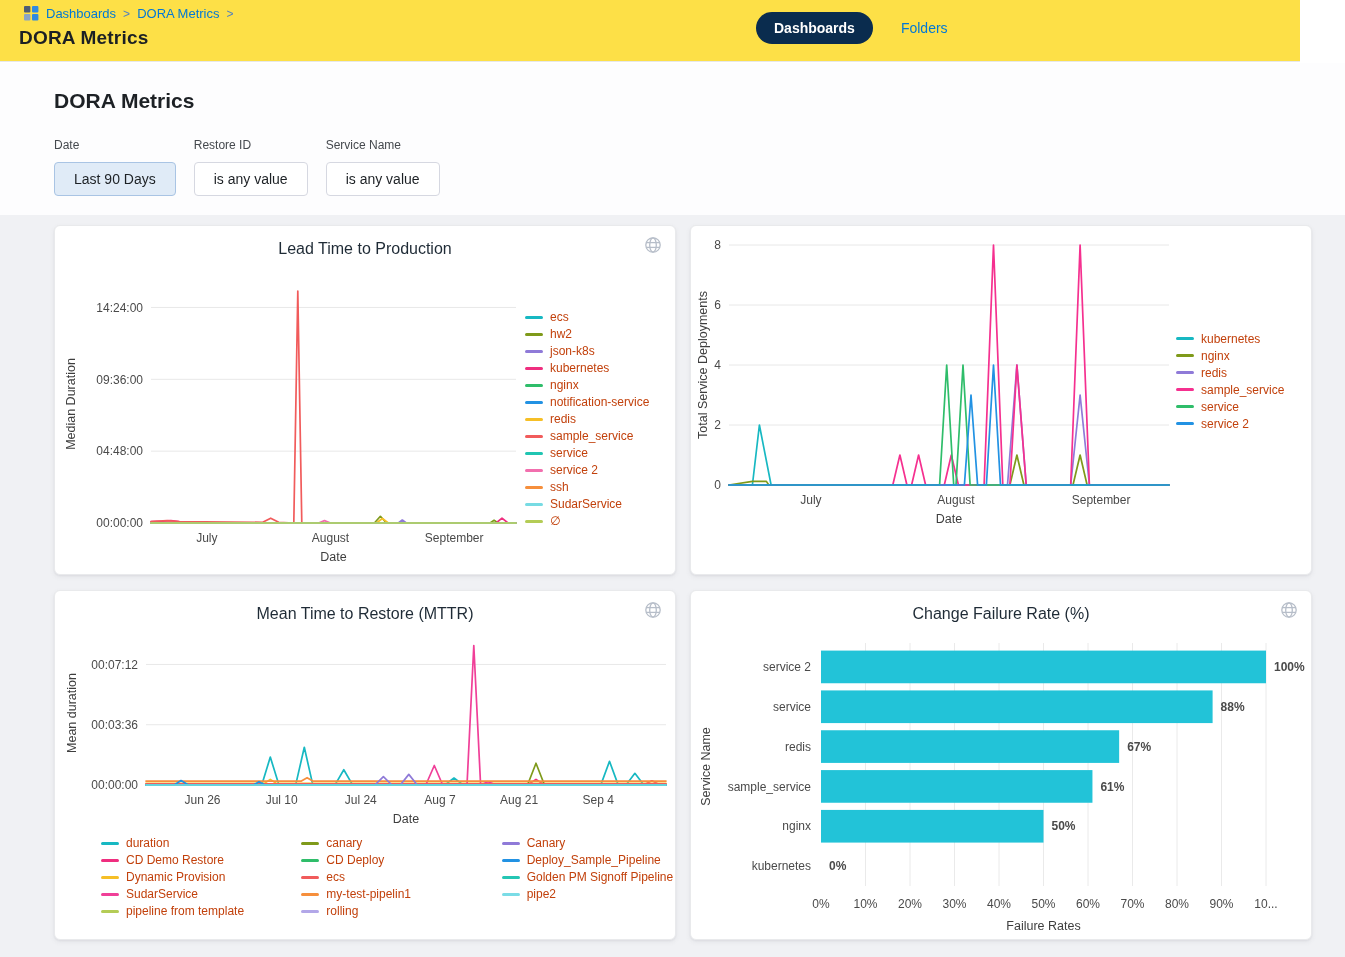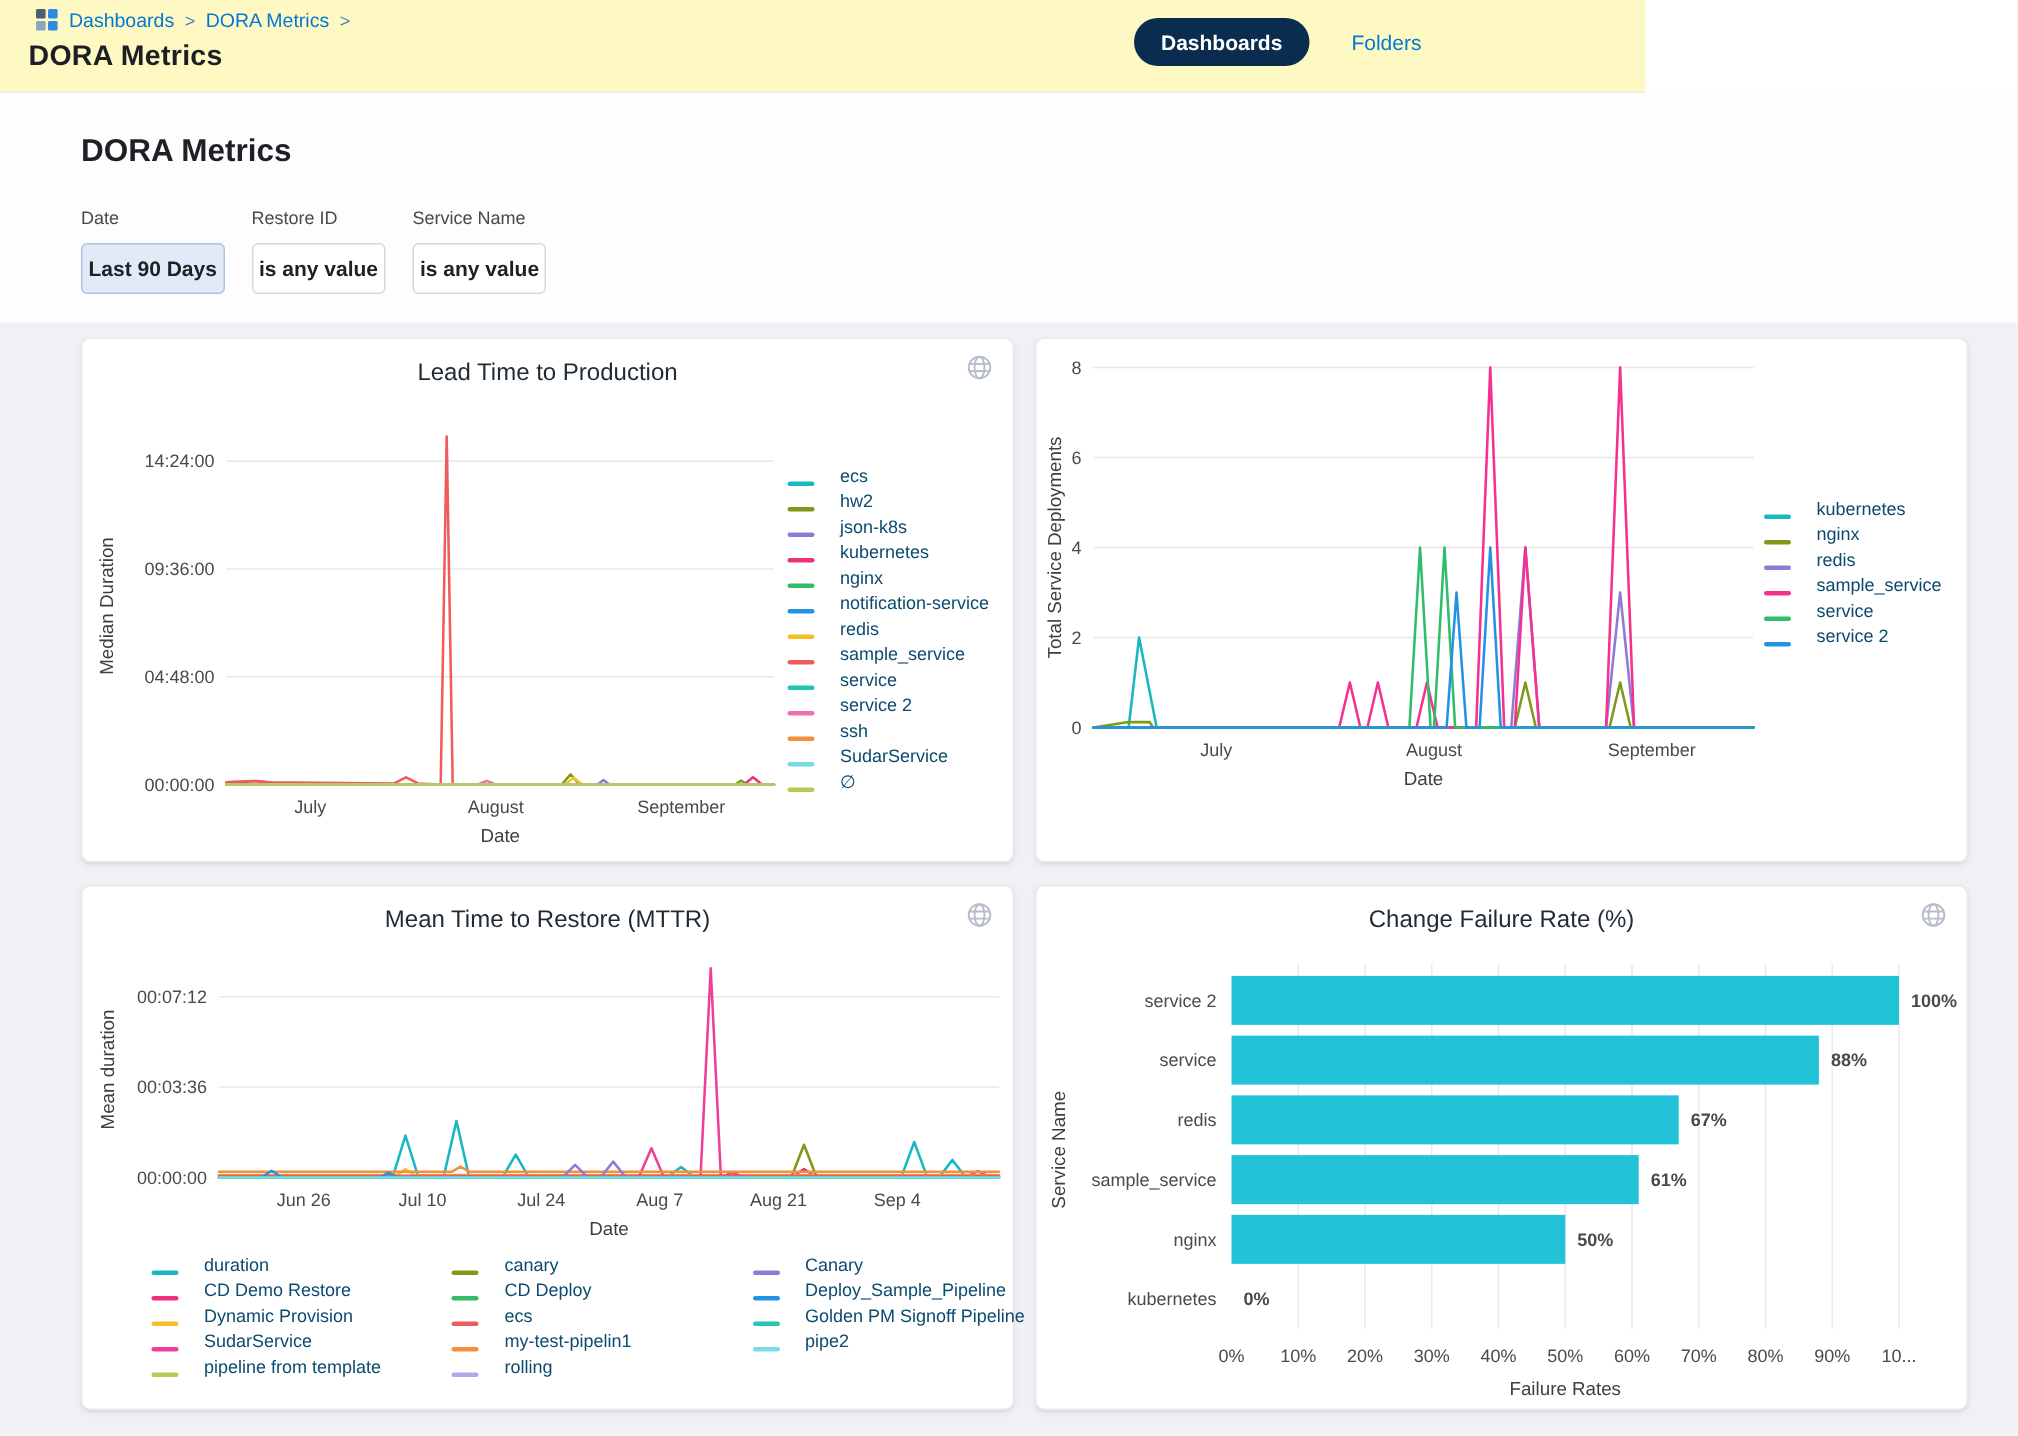--- a/index.html
+++ b/index.html
@@ -2,53 +2,53 @@
 <html><head>
 <meta charset="utf-8">
 <style>
   * { box-sizing: border-box; margin: 0; padding: 0; }
   html,body { width:1345px; height:957px; }
   body {
     font-family: "Liberation Sans", "DejaVu Sans", sans-serif;
     background:#ffffff; position:relative; overflow:hidden; color:#1d2125;
   }
   
-  .app-header { position:absolute; left:0; top:0; width:1097px; height:62px; background:#fef9c3; border-bottom:1px solid #e7e8ea; z-index:5;}
+  .app-header { position:absolute; left:0; top:0; width:1300px; height:62px; background:#fde047; border-bottom:1px solid #e7e8ea; z-index:5;}
   .breadcrumb { position:absolute; left:24px; top:6px; display:flex; align-items:center; gap:7px; font-size:13px; }
   .breadcrumb .crumb { color:#0278d5; cursor:pointer; text-decoration:none; }
   .breadcrumb .sep { color:#4f7fc1; font-size:12px; }
   .grid-icon { width:15px; height:15px; display:inline-block; position:relative; flex:none; }
   .page-title { position:absolute; left:19px; top:27px; font-size:19px; font-weight:700; color:#1c2024; letter-spacing:.2px; }
   .header-nav { position:absolute; left:756px; top:12px; display:flex; align-items:center; gap:28px; }
   .pill-btn { background:#0a2c4e; color:#ffffff; font-size:14px; font-weight:600; border:none; border-radius:17px; padding:8px 18px; cursor:pointer; }
   .link-btn { color:#0278d5; font-size:14px; background:none; border:none; cursor:pointer; }
   
   .filter-section { position:absolute; left:0; top:63px; width:1345px; height:152px; background:#fdfdfe; }
   .dash-title { font-size:21px; font-weight:700; color:#1d2125; position:absolute; left:54px; top:26px; }
   .filters { position:absolute; left:54px; top:75px; display:flex; gap:18px; }
   .filter-group { display:flex; flex-direction:column; }
   .filter-label { font-size:12px; color:#45494e; margin-bottom:10px; }
-  .filter-btn { height:34px; border-radius:4px; font-size:14px; color:#1d2125; background:#fff; border:1px solid #d6d8e1; padding:0 4px; cursor:pointer; white-space:nowrap;font-weight:bold; }
+  .filter-btn { height:34px; border-radius:4px; font-size:14px; color:#1d2125; background:#fff; border:1px solid #d6d8e1; padding:0 19px; cursor:pointer; white-space:nowrap; }
   .filter-btn.active { background:#e0ebf7; border-color:#a9c4e4; }
   
   .dashboard-canvas { position:absolute; left:0; top:215px; width:1345px; height:742px; background:#f0f1f4; }
   .tile { position:absolute; width:622px; height:350px; background:#fff; border:1px solid #e9eaec; border-radius:6px;
           box-shadow:0 1px 2px rgba(40,41,61,.05), 0 2px 5px rgba(96,97,112,.09); }
   .tile-1 { left:54px;  top:10px;  }
   .tile-2 { left:690px; top:10px;  }
   .tile-3 { left:54px;  top:375px; }
   .tile-4 { left:690px; top:375px; }
   .tile-header { position:relative; height:38px; }
   .tile-title { position:absolute; left:0; width:100%; top:14px; text-align:center; font-size:16px; font-weight:500; color:#1f2b36; }
   .globe-btn { position:absolute; top:10px; right:13px; width:18px; height:18px; background:none; border:none; padding:0; cursor:pointer; }
   .tile-body { display:flex; align-items:center; height:calc(100% - 38px); }
   .tile-body.column { flex-direction:column; align-items:flex-start; }
   
   .legend-right { display:flex; flex-direction:column; gap:3px; }
-  .legend-item { display:flex; align-items:flex-end; gap:17px; font-size:12px; color:#0c4a6e; white-space:nowrap; }
+  .legend-item { display:flex; align-items:center; gap:7px; font-size:12px; color:#c2410c; white-space:nowrap; }
   .legend-swatch { width:18px; height:3px; border-radius:2px; flex:none; }
   .legend-bottom { height:82px; width:585px; column-count:3; column-gap:16px; column-fill:auto; margin:2px 0 0 46px; }
   .legend-bottom .legend-item { margin-bottom:3px; break-inside:avoid; }
   
   svg text { font-family:"Liberation Sans","DejaVu Sans",sans-serif; font-size:12px; fill:#4a4a4a; }
   svg .axis-label { font-size:12.5px; fill:#3e3e3e; }
   svg .bar-value { font-weight:bold; font-size:12px; }
 </style>
 </head>
 <body>

